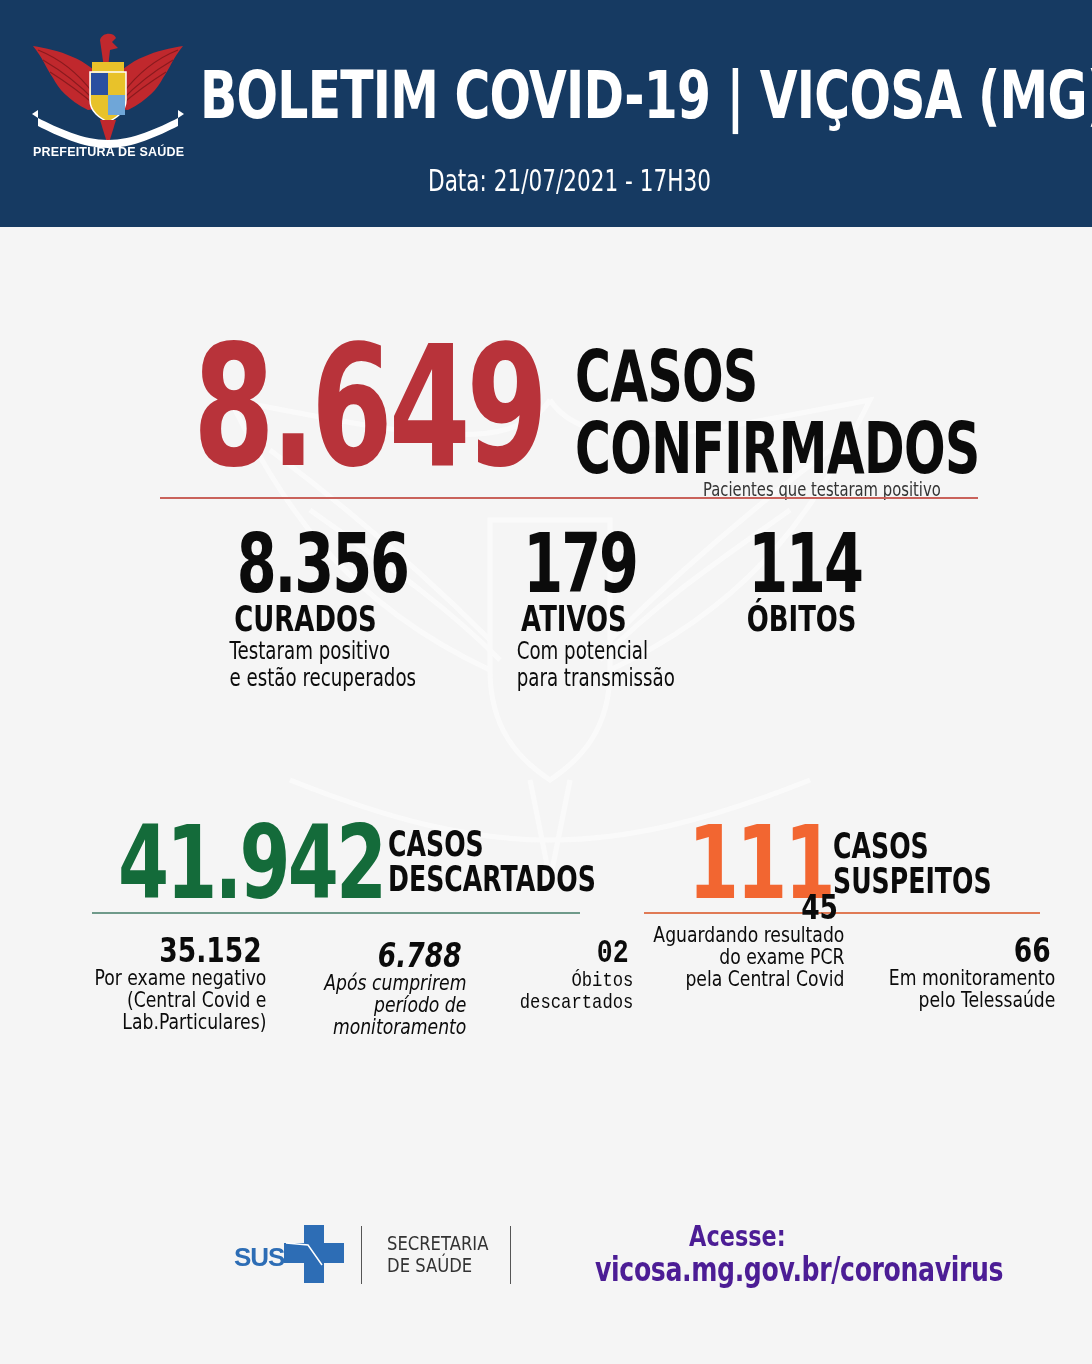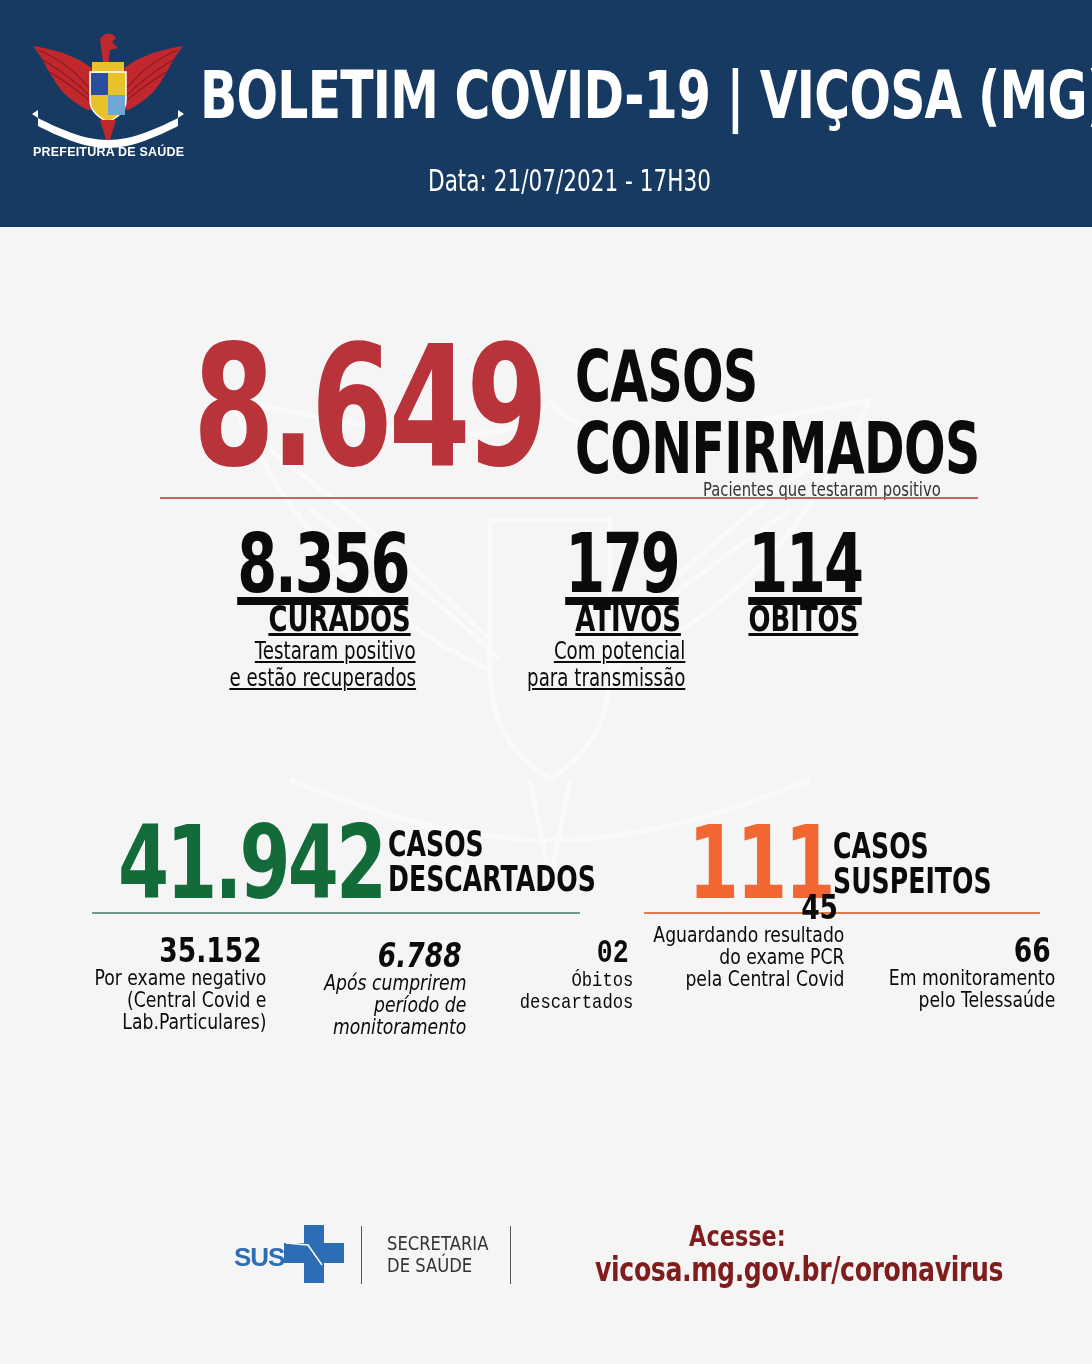--- a/index.html
+++ b/index.html
@@ -47,21 +47,21 @@
     font-weight: bold; font-size: 72px; line-height: 72px; white-space: nowrap;
     transform: scaleX(0.68); transform-origin: left top; letter-spacing: -1px;
   }
   .confirmed-sub {
     position: absolute; left: 703px; top: 478px; color: #333;
     font-size: 20px; line-height: 22px; transform: scaleX(0.74); transform-origin: left center; white-space: nowrap;
   }
   .line-red { position: absolute; left: 160px; top: 497px; width: 818px; height: 2px; background: #c9625b; }
 
   
-  .stat { position: absolute; text-align: right; text-decoration: underline; }
+  .stat { position: absolute; text-align: left; }
   .stat .num { font-weight: bold; font-size: 82px; line-height: 72px; white-space: nowrap; letter-spacing: -3px; display: inline-block; transform: scaleX(0.70); }
   .stat .lbl { font-weight: bold; font-size: 36px; line-height: 38px; white-space: nowrap; display: inline-block; transform: scaleX(0.72); }
   .stat .desc { font-size: 24px; line-height: 27px; white-space: nowrap; transform: scaleX(0.76); }
   .stat .block { display: block; }
 
   
   .big-green {
     position: absolute; left: 118px; top: 818px; color: #146b3a;
     font-weight: bold; font-size: 102px; line-height: 90px; letter-spacing: -4px; white-space: nowrap;
     transform: scaleX(0.72); transform-origin: left center;
@@ -80,21 +80,21 @@
 
   .small { position: absolute; text-align: right; width: 240px; }
   .small .n { display: block; font-weight: bold; font-size: 34px; line-height: 34px; transform: scaleX(0.78); }
   .small .d { display: block; font-size: 21px; line-height: 22px; transform: scaleX(0.82); white-space: nowrap; }
 
   
   .sus { position: absolute; left: 234px; top: 1225px; width: 112px; height: 58px; }
   .sus-text { position: absolute; left: 0; top: 17px; color: #2d6db5; font-family: "Liberation Sans", sans-serif; font-weight: bold; font-size: 26px; letter-spacing: -1px; }
   .vsep { position: absolute; top: 1226px; width: 1px; height: 58px; background: #555; }
   .sec { position: absolute; left: 387px; top: 1232px; color: #333; font-family: "DejaVu Sans", sans-serif; font-size: 20px; line-height: 22px; transform: scaleX(0.82); transform-origin: left top; white-space: nowrap; }
-  .access { position: absolute; left: 545px; top: 1222px; width: 385px; text-align: center; color: #7f1d1d; }
+  .access { position: absolute; left: 545px; top: 1222px; width: 385px; text-align: center; color: #4c1d95; }
   .access .a1 { display: inline-block; font-weight: bold; font-size: 28px; line-height: 30px; transform: scaleX(0.80); }
   .access .a2 { display: block; font-weight: bold; font-size: 34px; line-height: 34px; white-space: nowrap; transform: scaleX(0.74); transform-origin: center; letter-spacing: -0.5px; }
 </style>
 </head>
 <body>
 
 <div class="header">
   <svg class="logo" viewBox="0 0 160 140">
 
     <path d="M78 55 C60 30 30 22 5 18 C15 30 18 40 25 50 C30 60 40 72 60 82 L75 80 Z" fill="#c0282d"></path>

